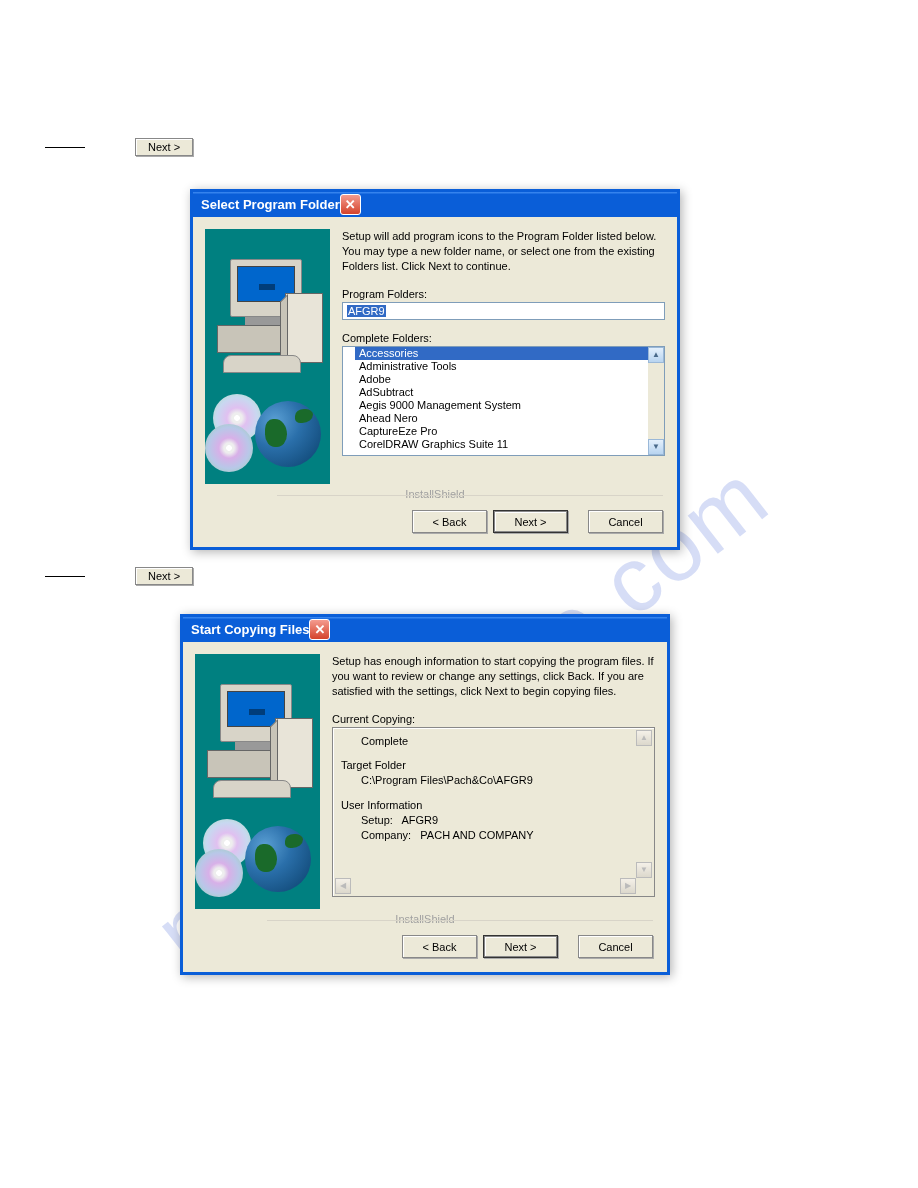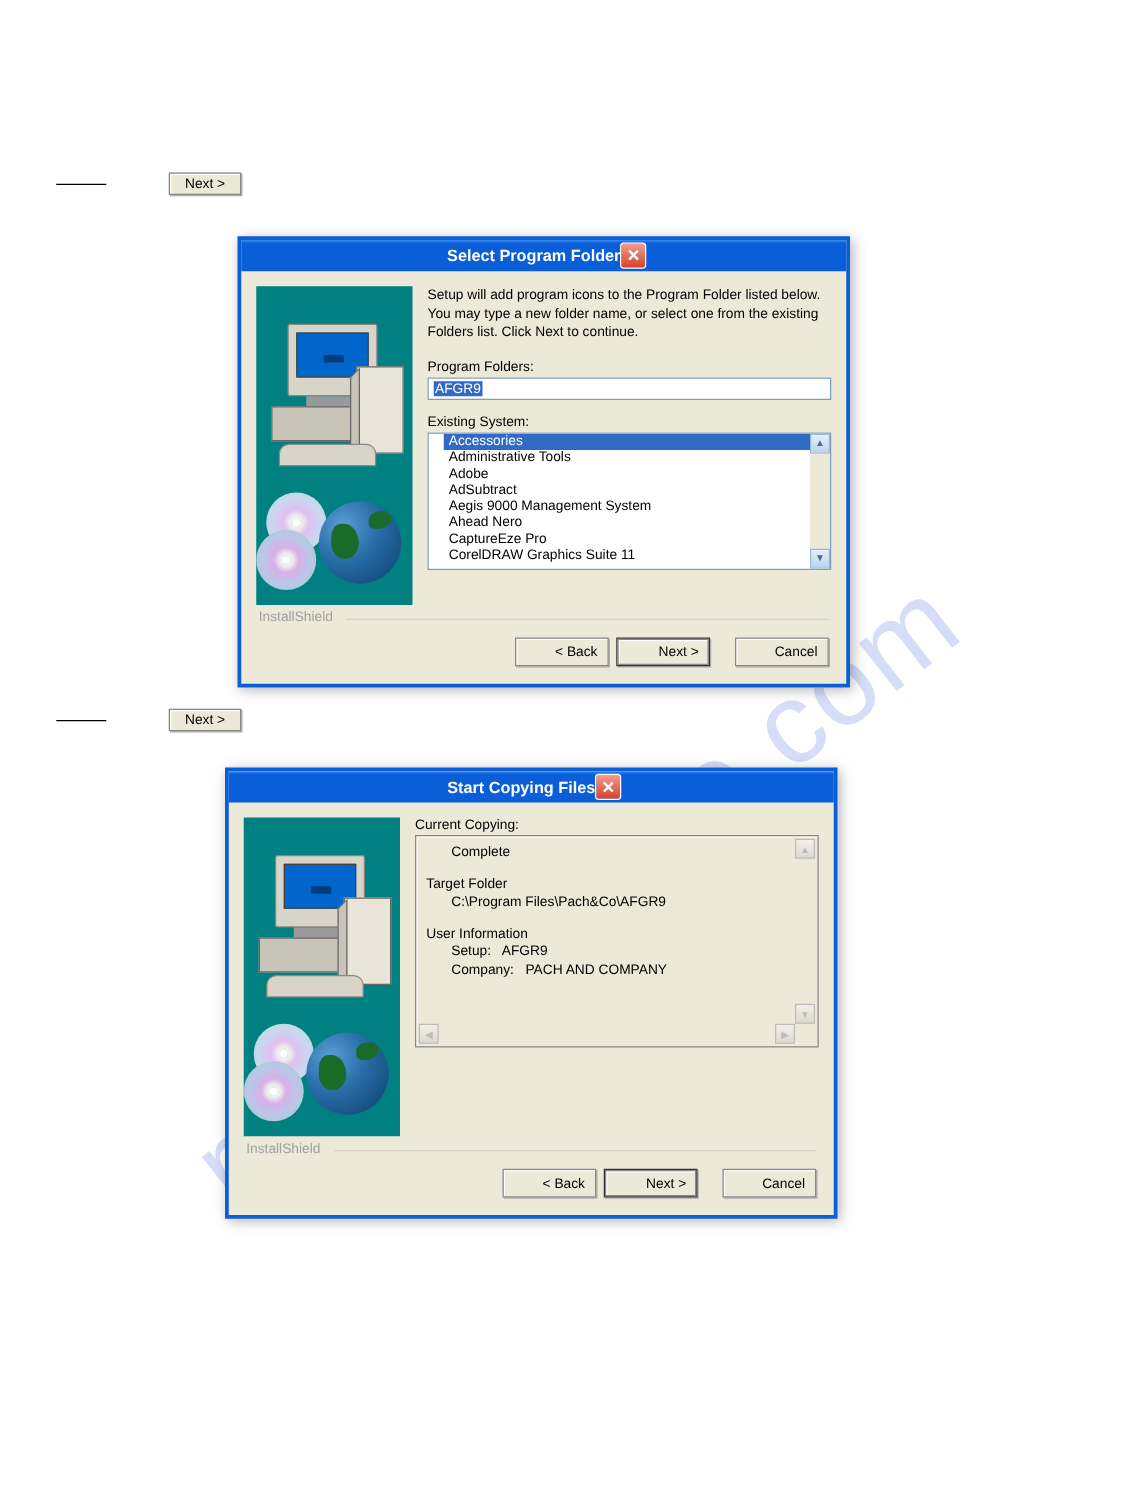--- a/index.html
+++ b/index.html
@@ -39,21 +39,21 @@
     width: 490px;
     border: 3px solid #0a5ed8;
     background: #ece9d8;
     box-shadow: 2px 2px 10px rgba(0,0,0,0.3);
   }
   .titlebar {
     height: 25px;
     background: linear-gradient(to bottom, #3f8cf3 0%, #0a5ed8 10%, #0a5ed8 90%, #0a5ed8 100%);
     display: flex;
     align-items: center;
-    justify-content: center;
+    justify-content: flex-start;
     padding: 0 3px 0 8px;
   }
   .titlebar-text {
     color: #fff;
     font-weight: bold;
     font-size: 13px;
   }
   .close-btn {
     width: 21px;
     height: 21px;
@@ -255,20 +255,21 @@
     border: 1px solid #9ab8d8;
     display:flex; align-items:center; justify-content:center;
     font-size: 8px; color: #4a6a8a;
   }
   .sb-track { flex:1; background: #ece9d8; }
   .install-shield {
     color: #a0a0a0;
     font-size: 11px;
     padding: 4px 14px 0 14px;
     position: relative;
+    text-align: center;
   }
   .install-shield::after {
     content:"";
     position:absolute;
     left: 84px; right: 14px; top: 11px;
     border-top: 1px solid #d8d4c8;
   }
   .button-row {
     display: flex;
     justify-content: flex-end;
@@ -278,21 +279,20 @@
   .btn {
     min-width: 75px;
     height: 23px;
     background: #ece9d8;
     border: 1px solid #888;
     box-shadow: inset 1px 1px 0 #fff, 1px 1px 0 #aaa;
     font-family: inherit;
     font-size: 11px;
     cursor: pointer;
     padding: 0 8px;
-    text-align: right;
   }
   .btn.default {
     border: 1px solid #333;
     box-shadow: inset 0 0 0 1px #888, inset 2px 2px 0 #fff, 1px 1px 0 #aaa;
   }
   .settings-box {
     width: 100%;
     height: 170px;
     border: 1px solid #888;
     box-shadow: inset 1px 1px 0 #fff;
@@ -368,21 +368,21 @@
       <div class="cd"></div>
       <div class="cd2"></div>
       <div class="globe"></div>
     </div>
     <div class="content-col">
       <div class="instr-text">Setup will add program icons to the Program Folder listed below. You may type a new folder name, or select one from the existing Folders list.  Click Next to continue.</div>
       <div class="field-label">Program Folders:</div>
       <div class="text-input selected" style="margin-bottom:12px;">
         <span class="sel">AFGR9</span>
       </div>
-      <div class="field-label">Existing System:</div>
+      <div class="field-label">Complete Folders:</div>
       <div class="listbox">
         <div class="listbox-inner">
           <div class="list-item sel">Accessories</div>
           <div class="list-item">Administrative Tools</div>
           <div class="list-item">Adobe</div>
           <div class="list-item">AdSubtract</div>
           <div class="list-item">Aegis 9000 Management System</div>
           <div class="list-item">Ahead Nero</div>
           <div class="list-item">CaptureEze Pro</div>
           <div class="list-item">CorelDRAW Graphics Suite 11</div>
@@ -420,20 +420,21 @@
       <div class="monitor"></div>
       <div class="monitor-stand"></div>
       <div class="desk"></div>
       <div class="pc-case"></div>
       <div class="keyboard"></div>
       <div class="cd"></div>
       <div class="cd2"></div>
       <div class="globe"></div>
     </div>
     <div class="content-col">
+      <div class="instr-text">Setup has enough information to start copying the program files. If you want to review or change any settings, click Back.  If you are satisfied with the settings, click Next to begin copying files.</div>
       <div class="field-label">Current Copying:</div>
       <div class="settings-box">
         <div class="settings-content">
           <div class="indent">Complete</div>
           <div style="height:10px;"></div>
           <div>Target Folder</div>
           <div class="indent">C:\Program Files\Pach&amp;Co\AFGR9</div>
           <div style="height:10px;"></div>
           <div>User Information</div>
           <div class="indent">

